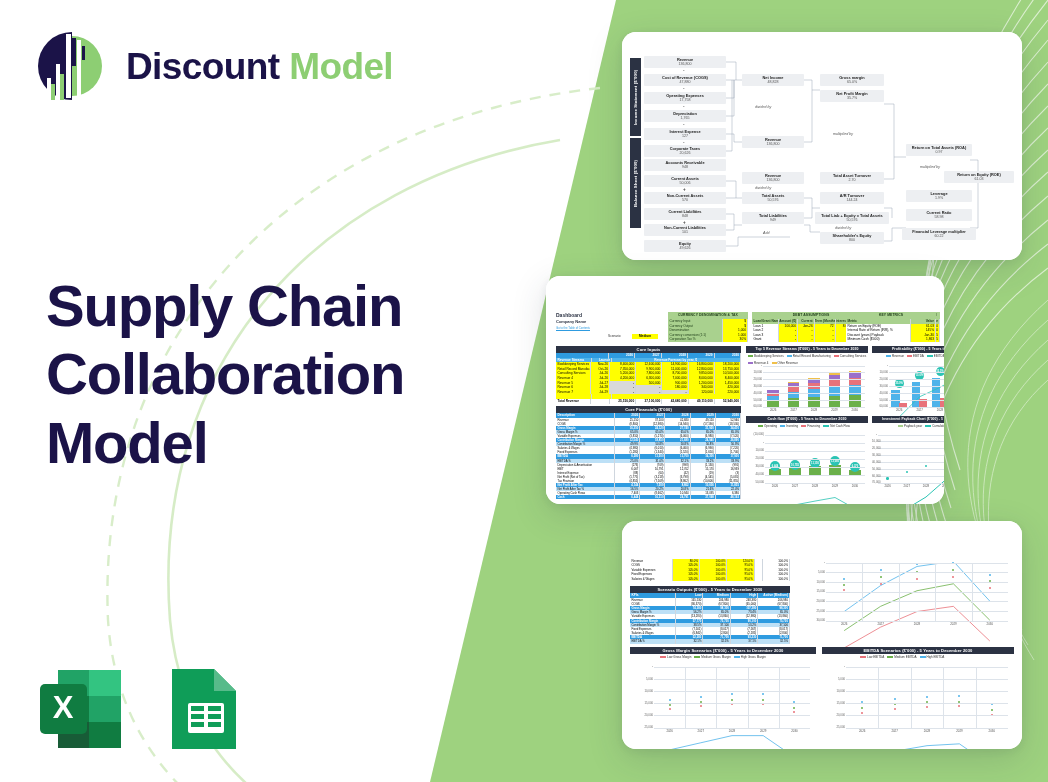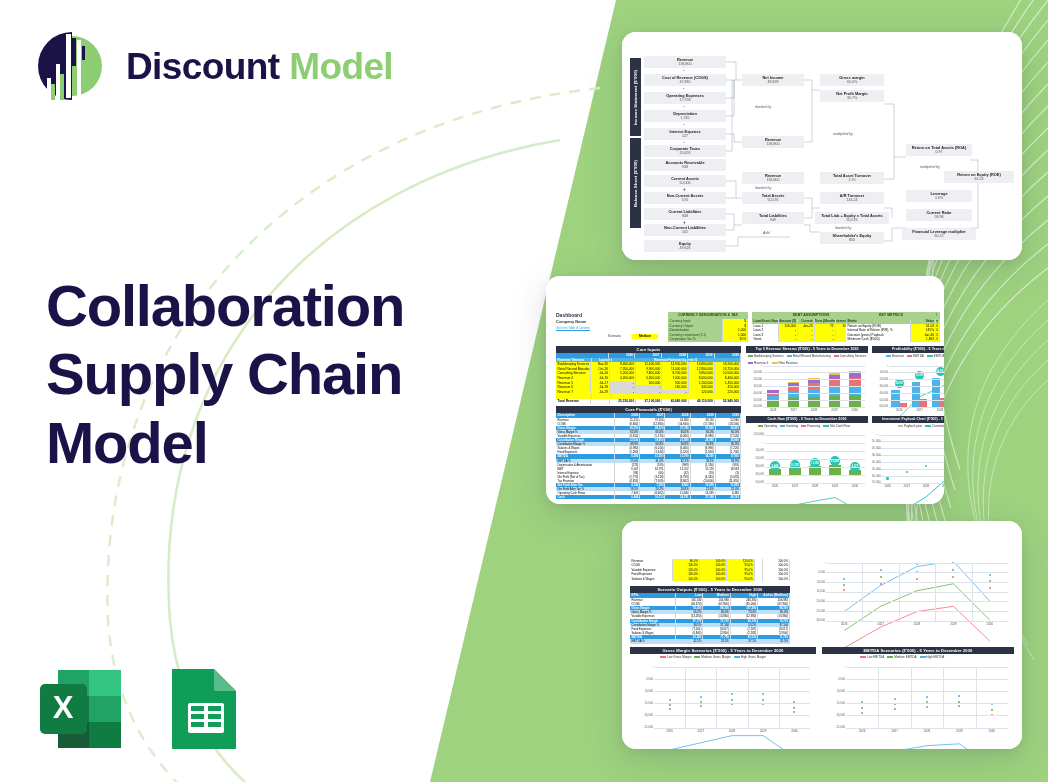--- a/index.html
+++ b/index.html
@@ -180,22 +180,22 @@
           <rect x="15" y="54" width="4" height="16"></rect>
         </g>
       </svg>
     </div>
     <div class="logo-text">
       <span class="lt-a">Discount</span><span>&nbsp;</span><span class="lt-b">Model</span>
     </div>
   </div>
 
   <div class="headline">
+    <div>Supply Chain</div>
     <div>Collaboration</div>
-    <div>Supply Chain</div>
     <div>Model</div>
   </div>
 
   <div class="app-icons">
     <div class="icon-box">
       <svg viewBox="0 0 88 88" width="88" height="88">
         <rect x="20" y="5" width="63" height="78" rx="4" fill="#1D6F42"></rect>
         <rect x="20" y="5" width="31" height="26" fill="#21A366"></rect>
         <rect x="51" y="5" width="32" height="26" fill="#33C481"></rect>
         <rect x="20" y="31" width="31" height="26" fill="#107C41"></rect>

